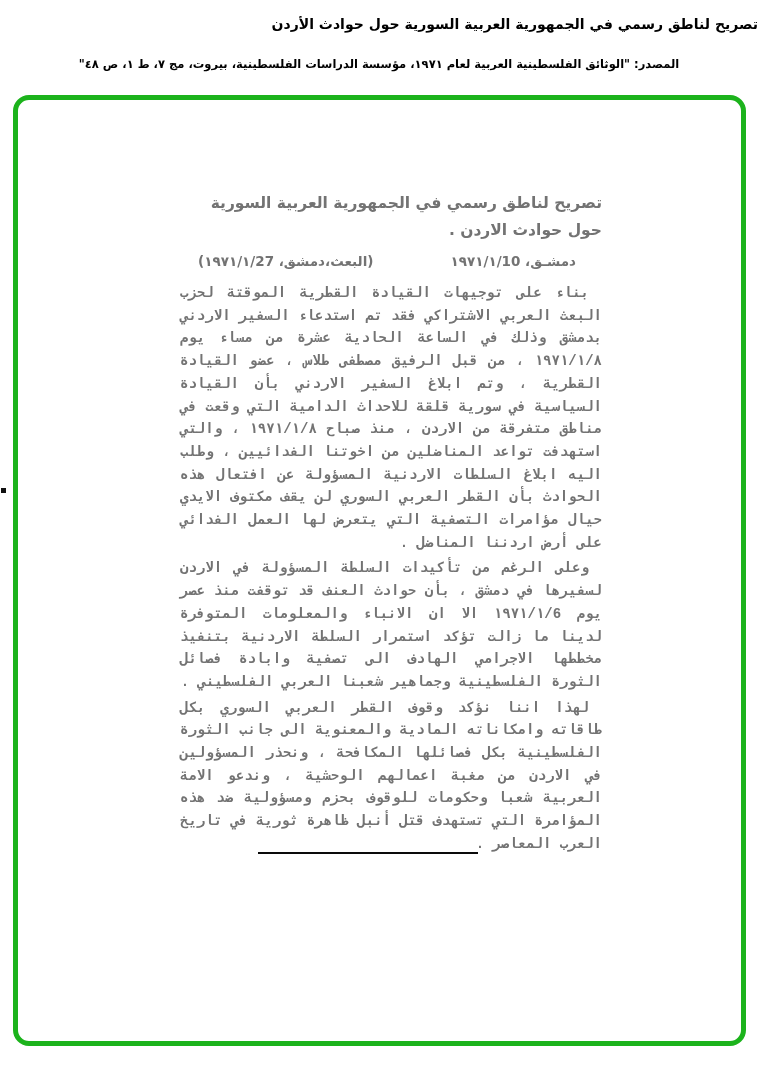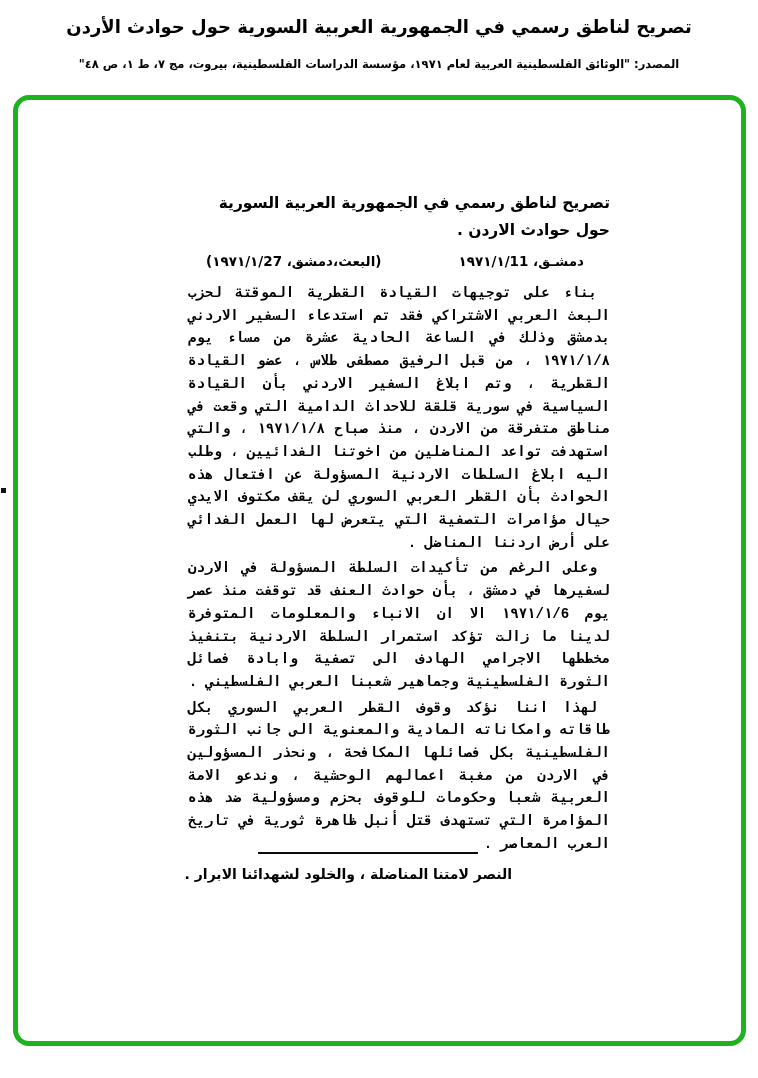--- a/index.html
+++ b/index.html
@@ -16,23 +16,23 @@
     position: relative;
     width: 758px;
     height: 1078px;
     background: #ffffff;
   }
   .header-title {
     position: absolute;
     top: 16px;
     left: 0;
     right: 0;
-    text-align: center;
+    text-align: right;
     direction: rtl;
-    font-size: 18px;
+    font-size: 14px;
     font-weight: bold;
     letter-spacing: 0px;
   }
   .header-source {
     position: absolute;
     top: 57px;
     left: 0;
     right: 0;
     text-align: center;
     direction: rtl;
@@ -45,26 +45,26 @@
     top: 95px;
     width: 733px;
     height: 951px;
     box-sizing: border-box;
     border: 5px solid #1cb31c;
     border-radius: 16px;
     background: #ffffff;
   }
   .doc {
     position: absolute;
-    right: 148px;
+    right: 156px;
     top: 190px;
     width: 422px;
     direction: rtl;
     text-align: right;
-    color: #000000;
+    color: #737373;
     font-weight: bold;
   }
   .doc-title {
     font-size: 15.5px;
     line-height: 27px;
     margin: 0 0 9px 0;
   }
   .dateline {
     display: flex;
     justify-content: space-between;
@@ -116,29 +116,28 @@
 
   <div class="frame"></div>
 
   <div class="speck"></div>
 
   <div class="doc">
 
     <div class="doc-title">تصريح لناطق رسمي في الجمهورية العربية السورية حول حوادث الاردن .</div>
 
     <div class="dateline">
-      <span>دمشـق، ١٩٧١/١/11</span>
+      <span>دمشـق، ١٩٧١/١/10</span>
       <span>(البعث،دمشق، ١٩٧١/١/27)</span>
     </div>
 
     <p class="para">بناء على توجيهات القيادة القطرية الموقتة لحزب البعث العربي الاشتراكي فقد تم استدعاء السفير الاردني بدمشق وذلك في الساعة الحادية عشرة من مساء يوم ١٩٧١/١/٨ ، من قبل الرفيق مصطفى طلاس ، عضو القيادة القطرية ، وتم ابلاغ السفير الاردني بأن القيادة السياسية في سورية قلقة للاحداث الدامية التي وقعت في مناطق متفرقة من الاردن ، منذ صباح ١٩٧١/١/٨ ، والتي استهدفت تواعد المناضلين من اخوتنا الفدائيين ، وطلب اليه ابلاغ السلطات الاردنية المسؤولة عن افتعال هذه الحوادث بأن القطر العربي السوري لن يقف مكتوف الايدي حيال مؤامرات التصفية التي يتعرض لها العمل الفدائي على أرض اردننا المناضل .</p>
 
     <p class="para">وعلى الرغم من تأكيدات السلطة المسؤولة في الاردن لسفيرها في دمشق ، بأن حوادث العنف قد توقفت منذ عصر يوم ١٩٧١/١/6 الا ان الانباء والمعلومات المتوفرة لدينا ما زالت تؤكد استمرار السلطة الاردنية بتنفيذ مخططها الاجرامي الهادف الى تصفية وابادة فصائل الثورة الفلسطينية وجماهير شعبنا العربي الفلسطيني .</p>
 
     <p class="para">لهذا اننا نؤكد وقوف القطر العربي السوري بكل طاقاته وامكاناته المادية والمعنوية الى جانب الثورة الفلسطينية بكل فصائلها المكافحة ، ونحذر المسؤولين في الاردن من مغبة اعمالهم الوحشية ، وندعو الامة العربية شعبا وحكومات للوقوف بحزم ومسؤولية ضد هذه المؤامرة التي تستهدف قتل أنبل ظاهرة ثورية في تاريخ العرب المعاصر .</p>
 
-    <div class="closing">النصر لامتنا المناضلة ، والخلود لشهدائنا الابرار .</div>
 
   </div>
 
   <div class="divider"></div>
 
 </div>
 
 </body></html>

